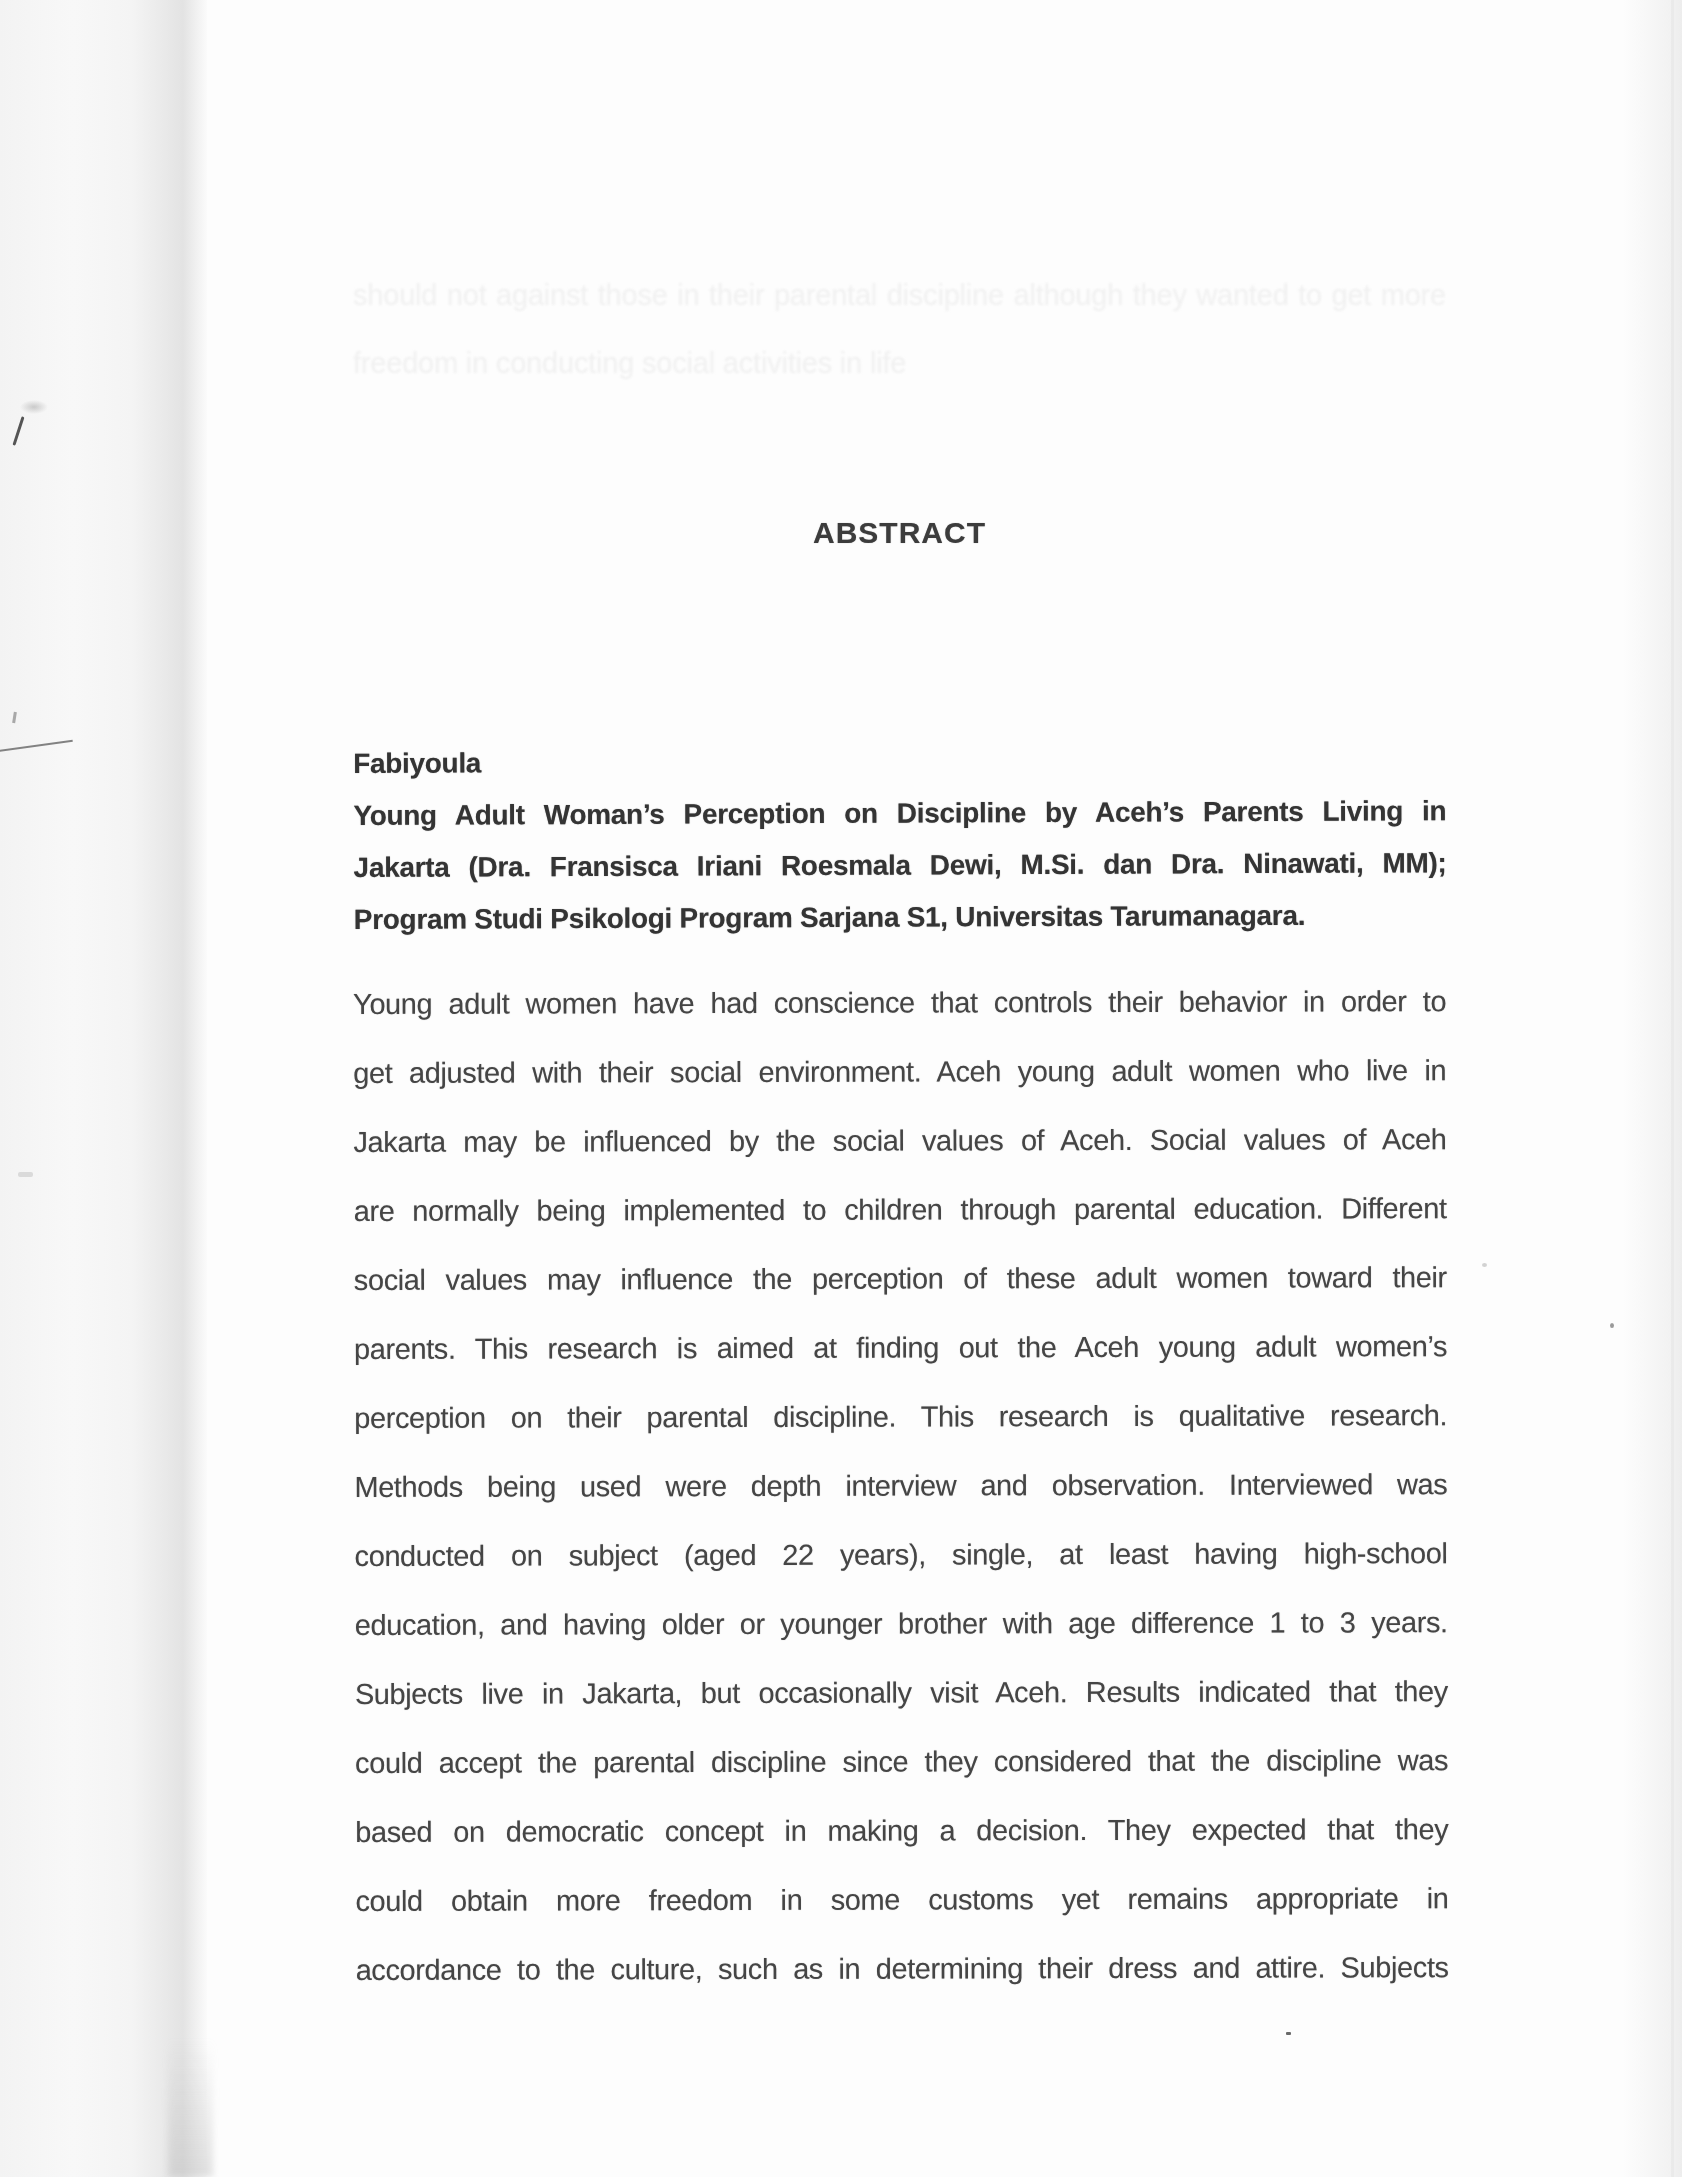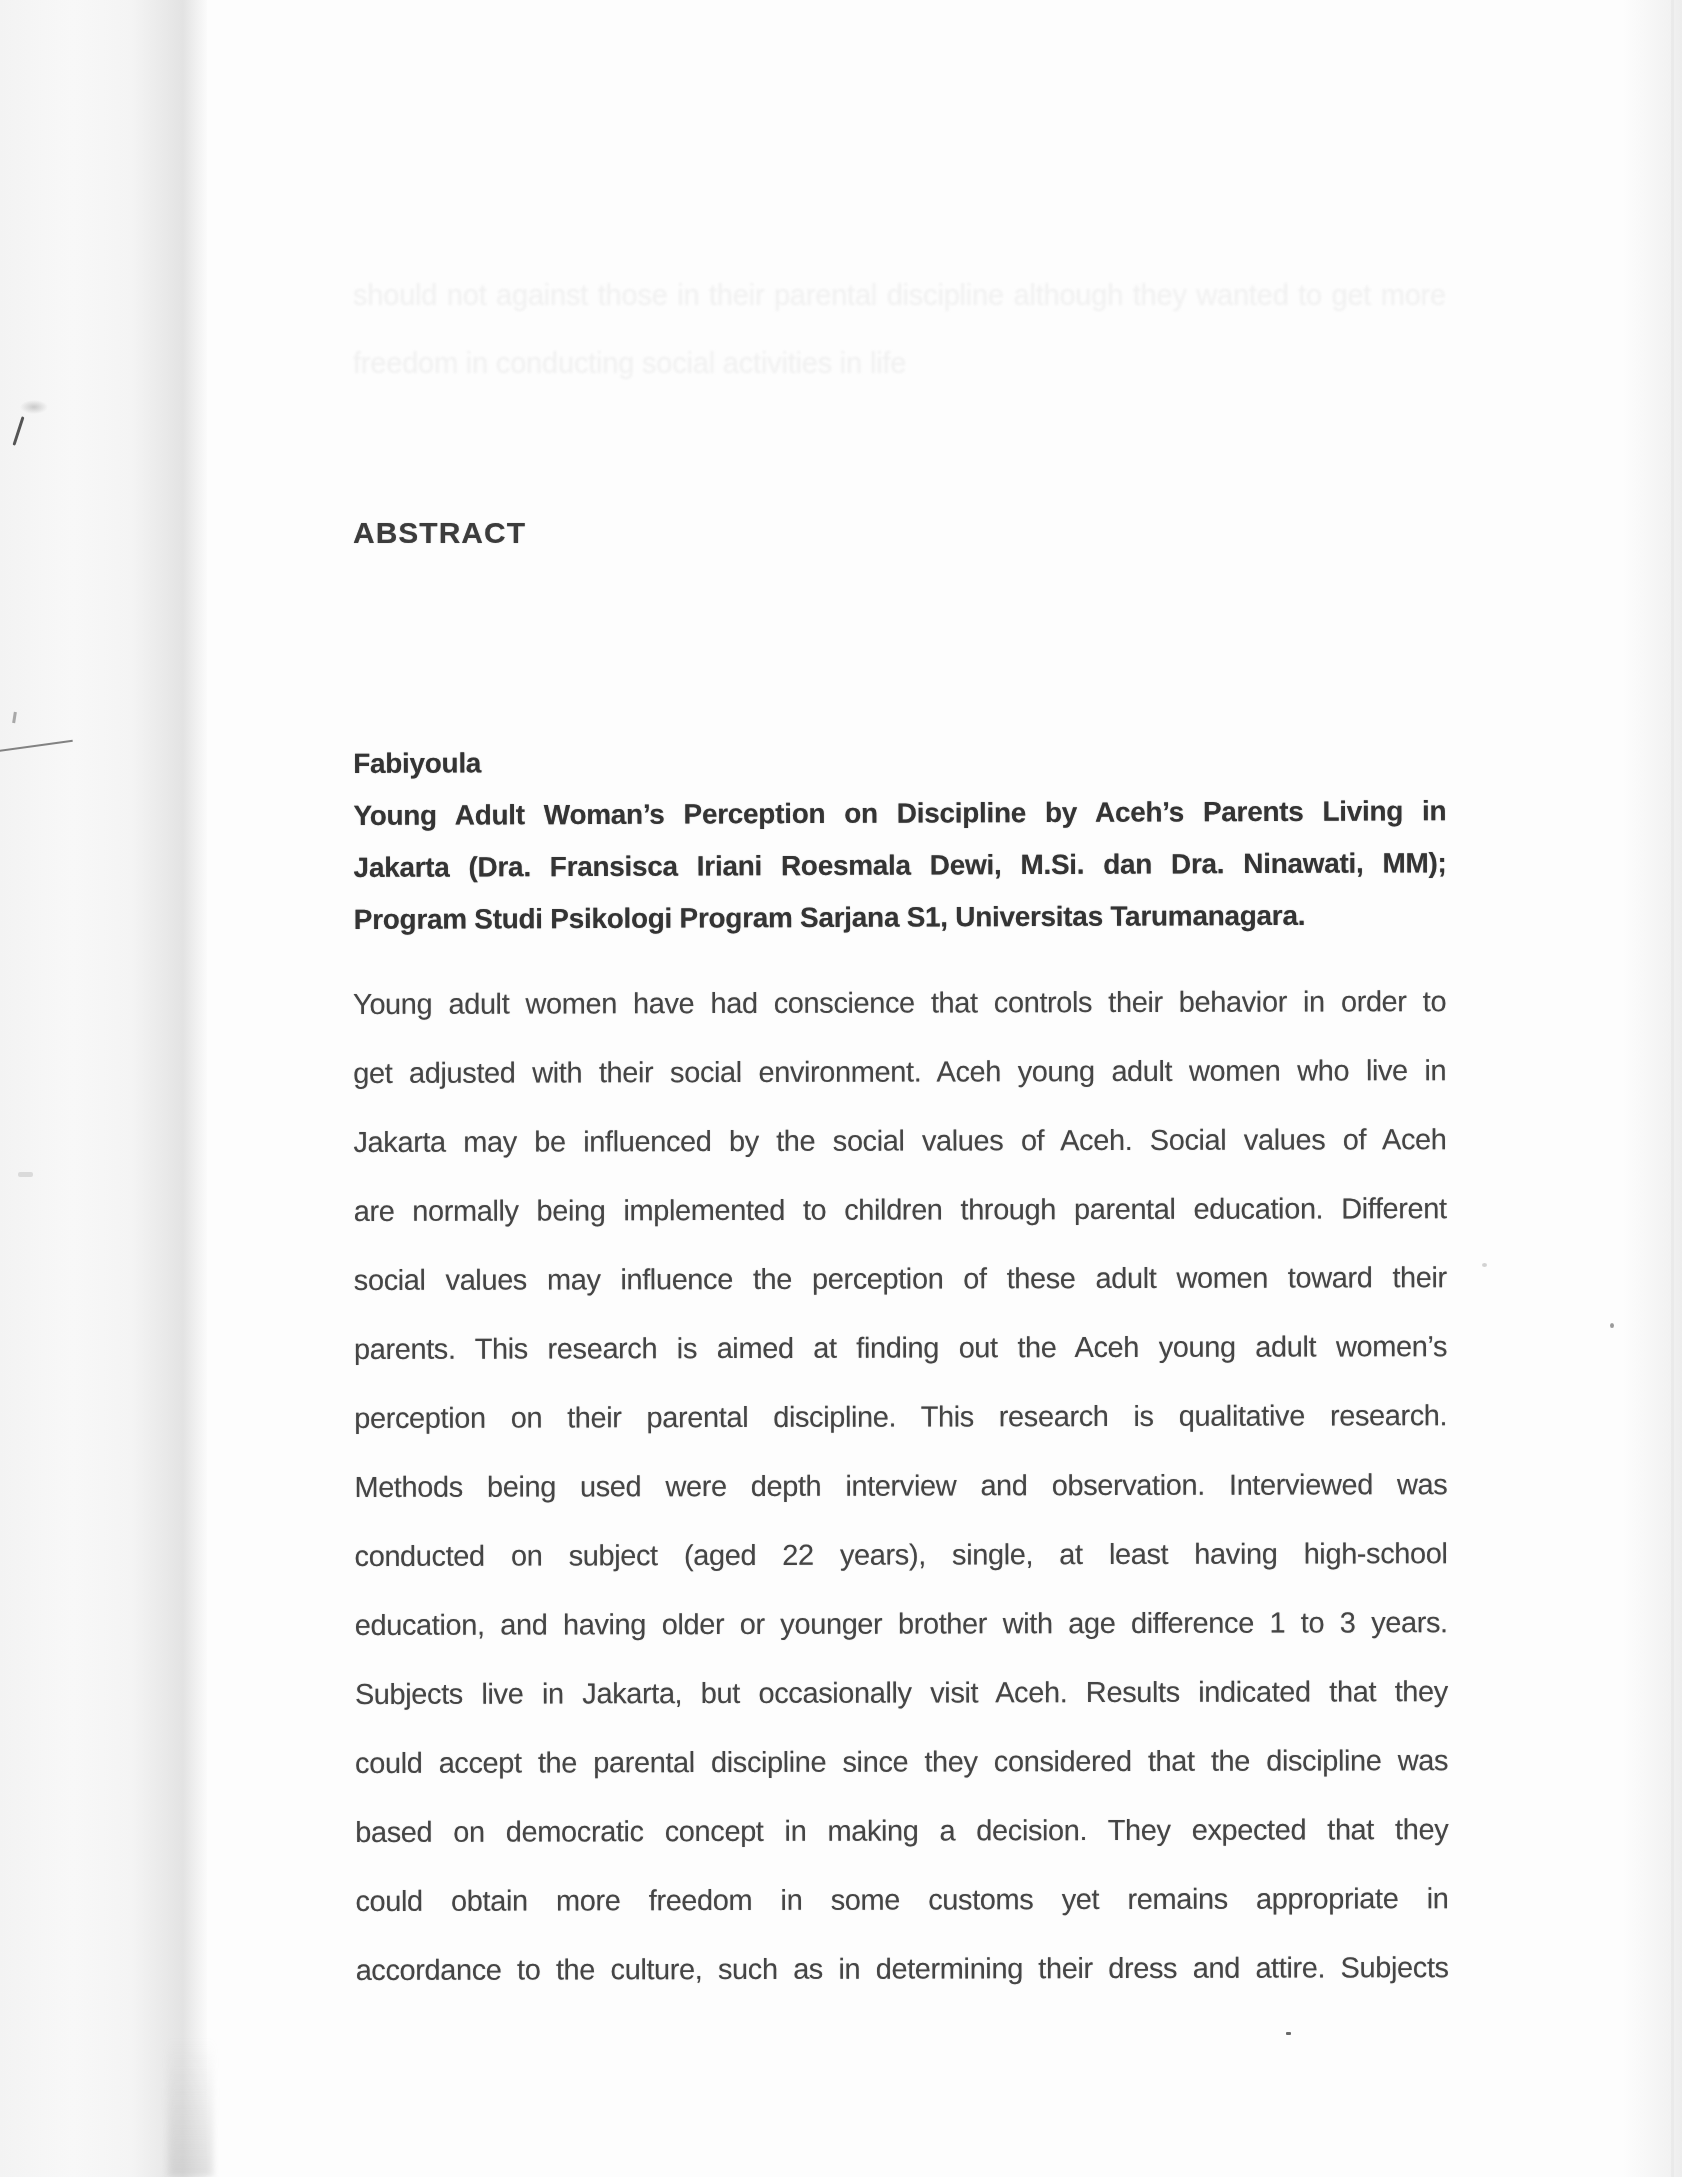--- a/index.html
+++ b/index.html
@@ -40,20 +40,21 @@
     filter:blur(1px);
     text-align:justify;text-align-last:justify;
     white-space:nowrap;
     letter-spacing:-0.2px;
     user-select:none;
   }
   #ghost1{top:278px;height:34px;line-height:34px;}
   #ghost2{top:346px;height:34px;line-height:34px;width:554px;text-align-last:left;}
   #heading{
     top:513px;height:40px;line-height:40px;
+    text-align:center;
     font-weight:bold;font-size:30px;letter-spacing:1px;
     color:#3c3c3c;
     text-shadow:0 0 1px rgba(60,60,60,0.45);
   }
   #author-block{
     top:738px;
     transform:rotate(-0.25deg);transform-origin:left top;
   }
   .author-line{
     height:52px;line-height:52px;

